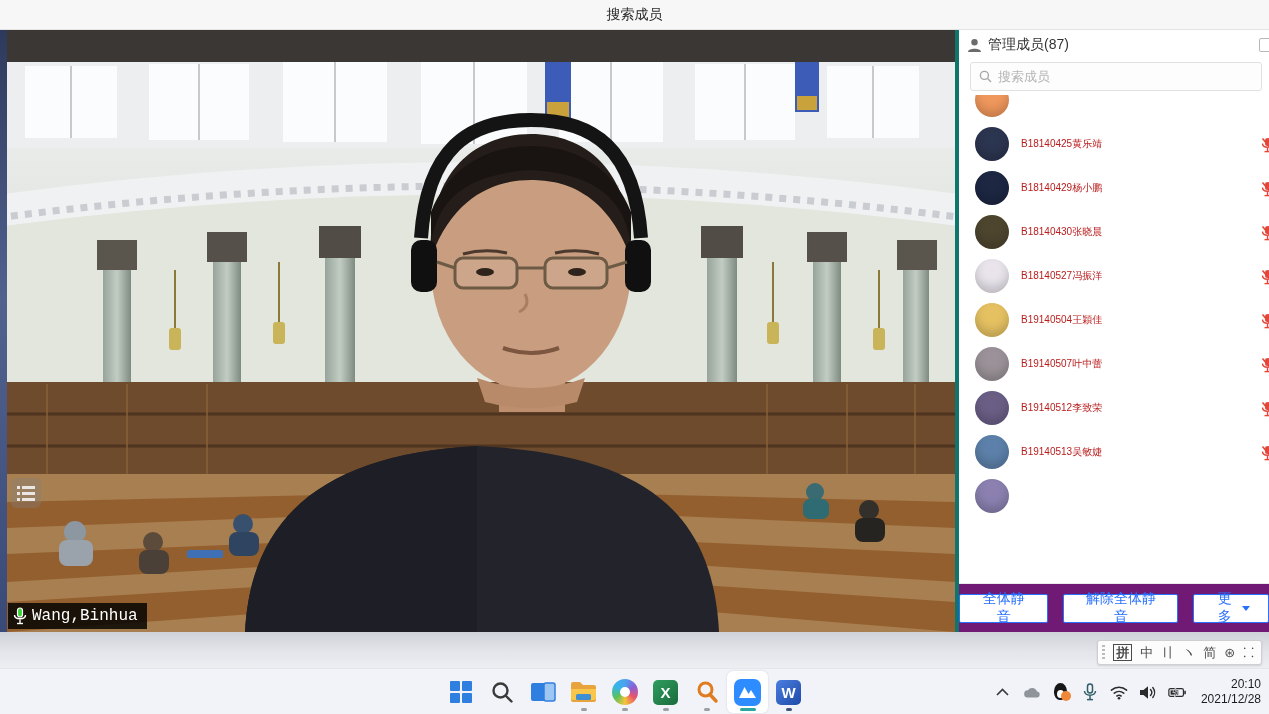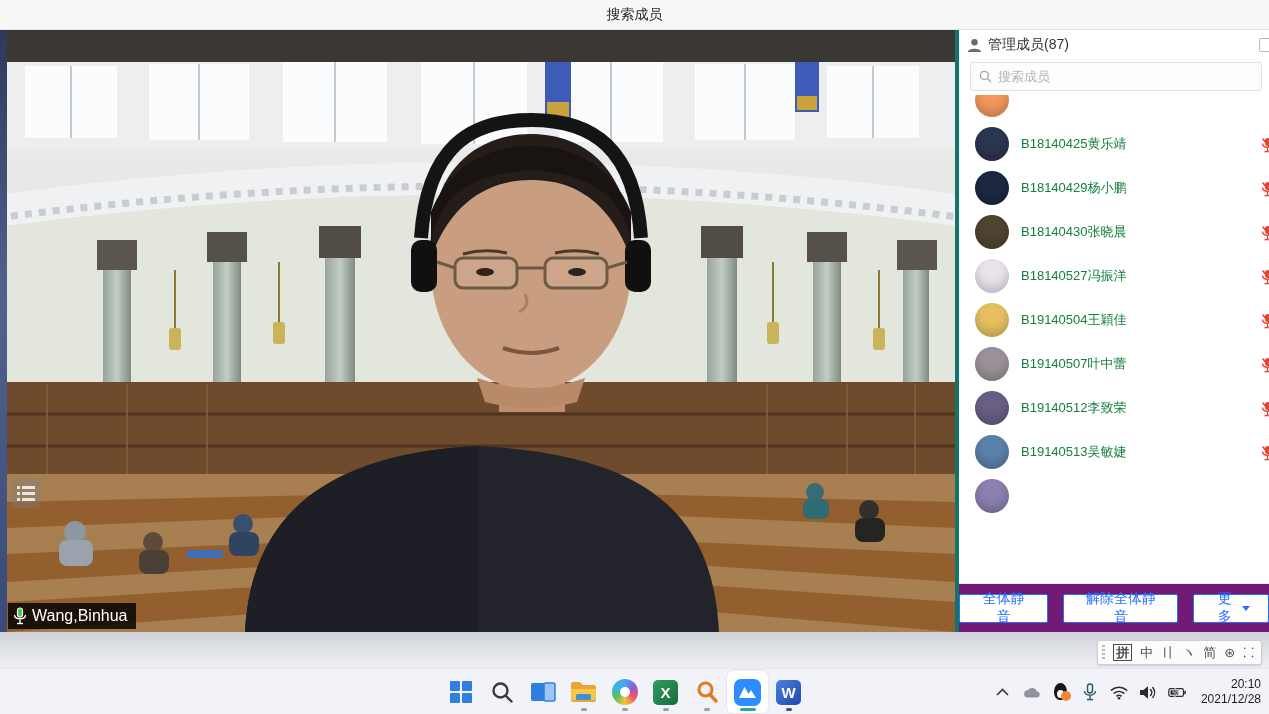--- a/index.html
+++ b/index.html
@@ -7,21 +7,21 @@
   body { font-family:"Liberation Sans","DejaVu Sans",sans-serif; }
   .screen { position:relative; width:1269px; height:714px; overflow:hidden; background:#e9ebef; }
 
   
   .titlebar { position:absolute; left:0; top:0; width:1269px; height:30px;
     background:#f7f7f7; border-bottom:1px solid #e3e3e3;
     display:flex; align-items:center; justify-content:center;
     font-size:14px; color:#2b2b2b; }
 
   
-  .stage { position:absolute; left:0; top:30px; width:955px; height:602px; background:#1f1d1b; }
+  .stage { position:absolute; left:0; top:30px; width:955px; height:602px; background:#1f1d1b;font-family:Liberation Mono, monospace; }
   .wallpaper-edge { position:absolute; left:0; top:0; width:7px; height:602px;
     background:linear-gradient(180deg,#2e3a5c 0%,#52628f 45%,#3a4a78 100%); }
   .video-topbar { position:absolute; left:7px; top:0; width:948px; height:32px; background:#3b3734; }
   .scene { position:absolute; left:7px; top:32px; width:948px; height:570px; }
 
   .video-label { position:absolute; left:8px; bottom:3px; height:26px;
     background:rgba(0,0,0,0.82); color:#fff; font-size:16px;
     display:flex; align-items:center; gap:5px; padding:0 9px 0 5px; z-index:5; }
   .overlay-list-btn { position:absolute; left:11px; top:448px; width:30px; height:30px;
     background:rgba(130,130,130,0.35); border-radius:6px; display:flex;
@@ -56,21 +56,21 @@
     background:rgba(255,255,255,0.25); }
   .toast .tclose { position:absolute; right:-2px; top:12px; color:#cfcfcf; font-size:13px; }
 
   
   .member-list { position:absolute; left:0; top:65px; width:100%; height:488px; overflow:hidden; }
   .member-row { position:relative; height:44px; display:flex; align-items:center;
     padding-left:16px; gap:12px; }
   .member-row.partial-top { margin-top:-17px; }
   .avatar { width:34px; height:34px; border-radius:50%; flex:0 0 auto;
     box-shadow:inset 0 -6px 10px rgba(0,0,0,0.18); }
-  .member-label { font-size:13px; color:#15803d; white-space:nowrap; }
+  .member-label { font-size:10px; color:#b91c1c; white-space:nowrap; }
   .member-mic { position:absolute; right:-5px; top:15px; }
 
   
   .panel-footer { position:absolute; left:0; top:553px; width:100%; height:49px;
     background:#701a75; border-top:1px solid #ebebeb;
     display:flex; align-items:center; justify-content:center; gap:15px; }
   .p-btn { height:29px; padding:0 18px; background:#fff; border:1px solid #2970ff;
     border-radius:2px; color:#2970ff; font-size:14px; display:flex; align-items:center;
     gap:5px; cursor:pointer; font-family:inherit; }
   .caret-down { display:inline-block; width:0; height:0; border-left:4px solid transparent;

